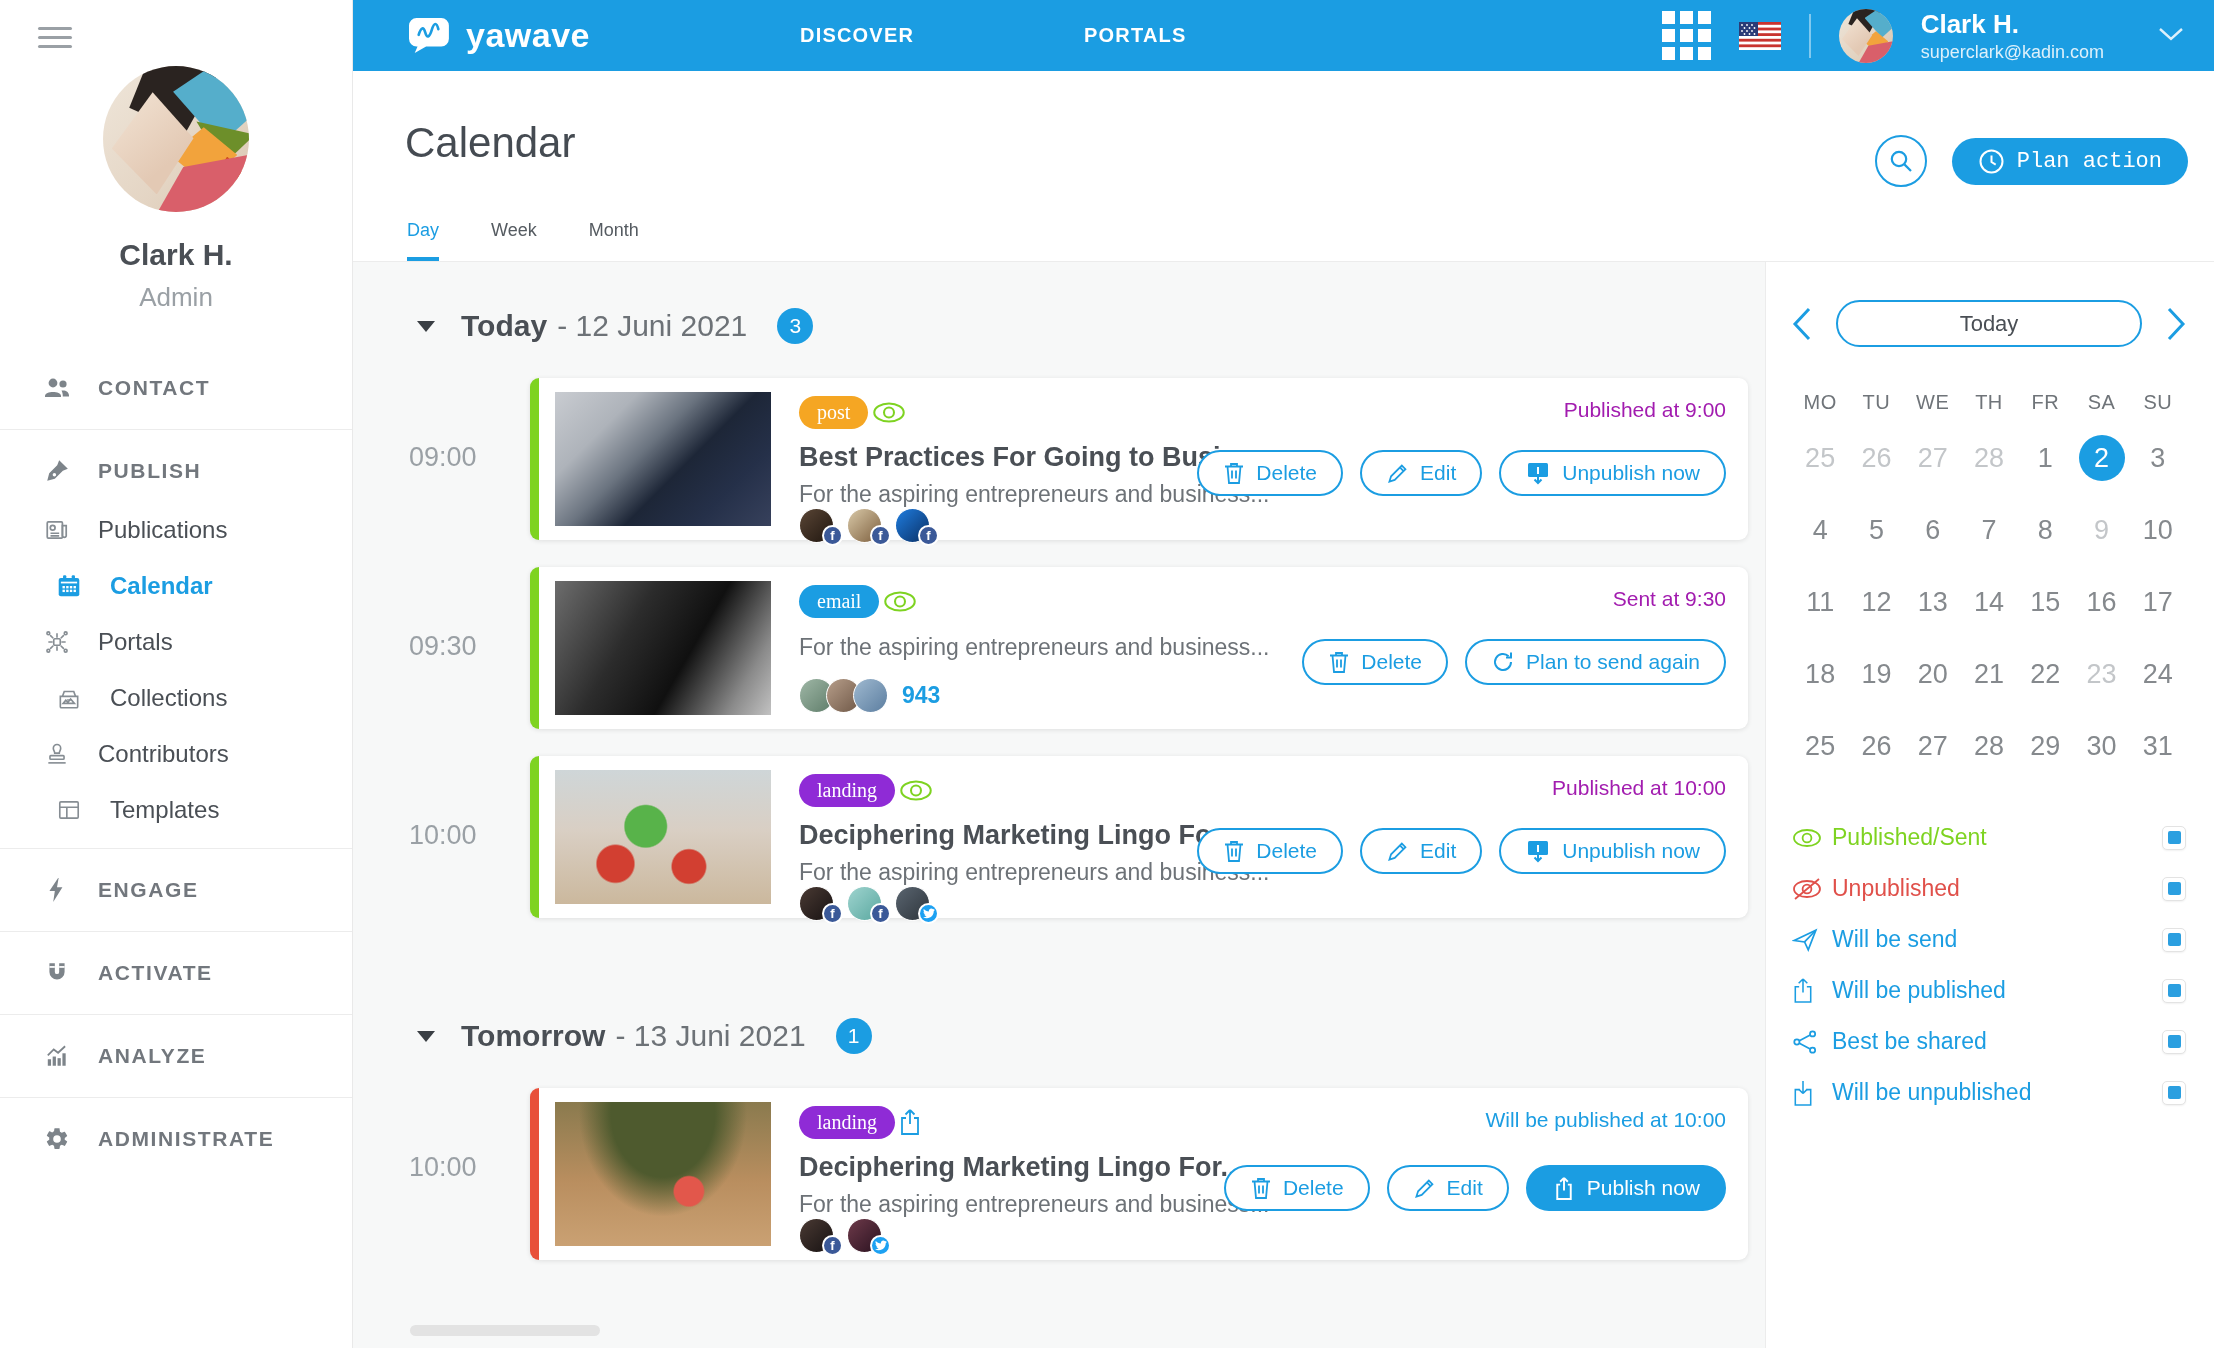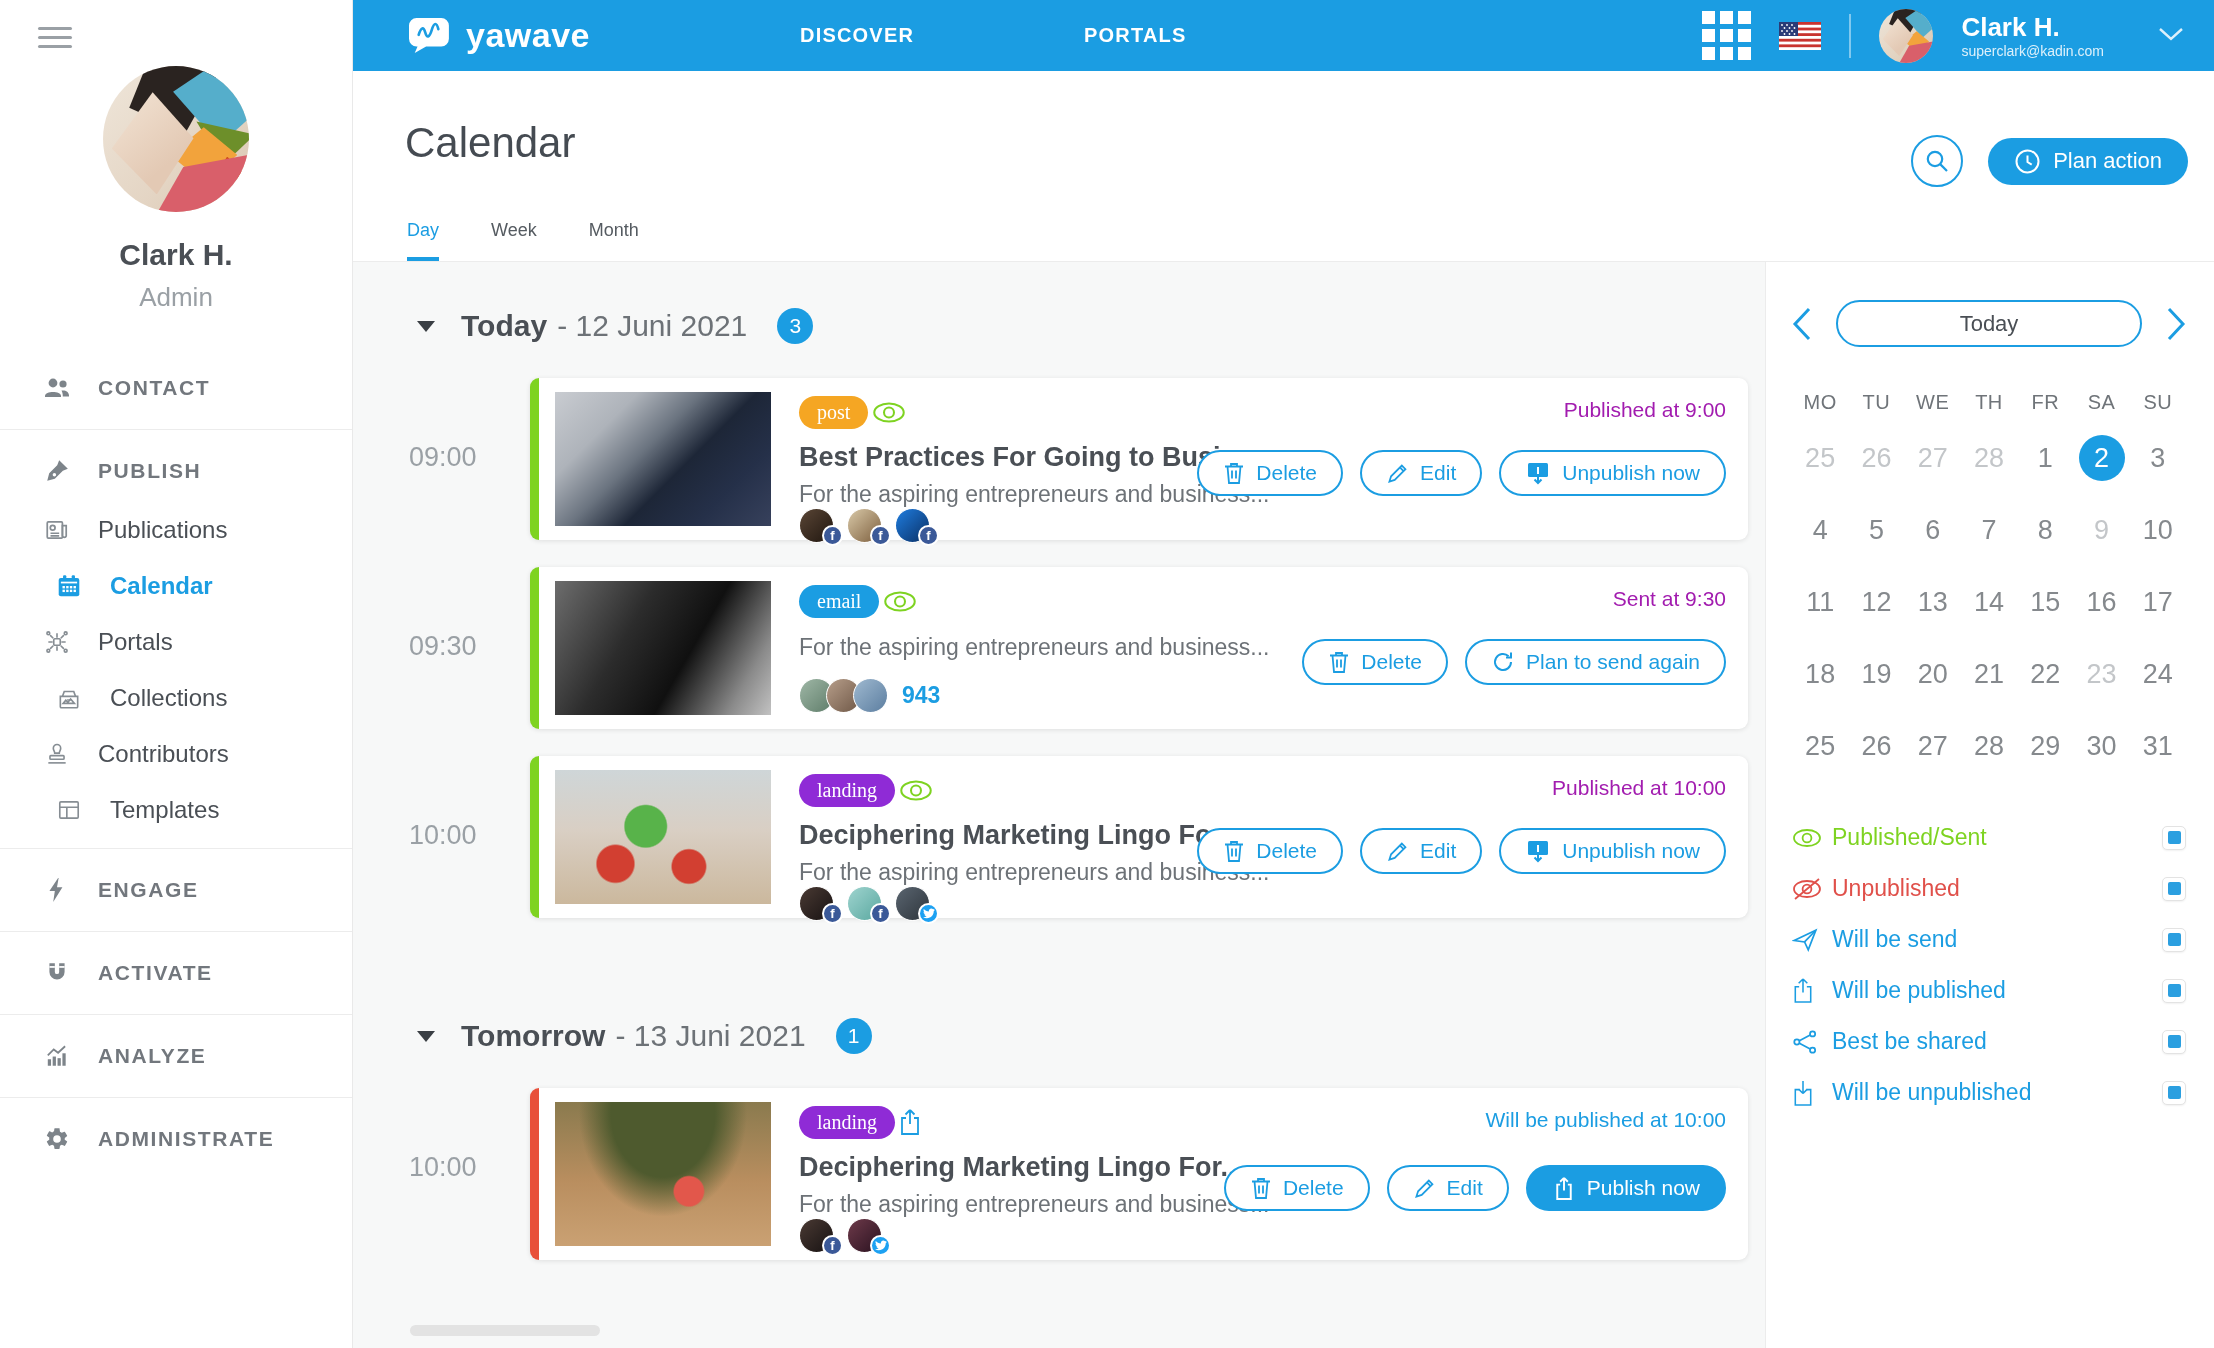--- a/index.html
+++ b/index.html
@@ -44,30 +44,30 @@
   .top-nav{display:flex;margin-left:210px;gap:170px;}
   .top-nav .nav-item{font-size:20px;font-weight:bold;letter-spacing:1.2px;cursor:pointer;}
   .top-right{margin-left:auto;display:flex;align-items:center;gap:28px;}
   .apps-grid{display:grid;grid-template-columns:repeat(3,13px);grid-gap:5px;cursor:pointer;}
   .apps-grid i{width:13px;height:13px;background:#fff;display:block;}
   .flag{width:42px;height:28px;cursor:pointer;}
   .top-divider{width:2px;height:44px;background:rgba(255,255,255,.45);}
   .top-avatar{width:54px;height:54px;border-radius:50%;overflow:hidden;position:relative;background:linear-gradient(135deg,#efe6da,#d9c6b0);cursor:pointer;}
   .top-user{line-height:1.25;cursor:pointer;}
   .top-user .nm{font-size:26px;font-weight:bold;}
-  .top-user .em{font-size:14px;color:rgba(255,255,255,.85);}
+  .top-user .em{font-size:18px;color:rgba(255,255,255,.85);}
   .chev-down{margin-left:26px;cursor:pointer;}
 
   
   .header{height:191px;background:#fff;border-bottom:1px solid #ececec;position:relative;}
   .page-title{position:absolute;left:52px;top:48px;font-size:42px;font-weight:500;color:#454b52;}
   .tabs{position:absolute;left:54px;bottom:0;display:flex;gap:52px;}
   .tab{font-size:18px;color:#555b61;padding-bottom:16px;cursor:pointer;border-bottom:4px solid transparent;}
   .tab.active{color:#1b9de2;border-bottom-color:#1b9de2;}
-  .header-actions{position:absolute;right:26px;top:64px;display:flex;align-items:center;gap:25px;}
+  .header-actions{position:absolute;right:26px;top:64px;display:flex;align-items:center;gap:25px;font-family:Liberation Mono, monospace;}
   .search-btn{width:52px;height:52px;border-radius:50%;border:2px solid #1b9de2;background:#fff;display:flex;align-items:center;justify-content:center;cursor:pointer;}
   .plan-btn{height:47px;border-radius:24px;background:#1b9de2;color:#fff;border:none;font-size:22px;font-family:inherit;display:flex;align-items:center;gap:12px;padding:0 26px;cursor:pointer;}
 
   
   .content{flex:1;display:flex;background:#f7f8f8;min-height:0;position:relative;}
   .events-col{flex:1;position:relative;padding:46px 16px 0 56px;min-width:0;}
 
   .day-heading{display:flex;align-items:center;margin:0 0 34px 8px;}
   .caret{width:0;height:0;border-left:9px solid transparent;border-right:9px solid transparent;border-top:11px solid #3a3f44;margin-right:26px;cursor:pointer;}
   .dh-label{font-size:30px;font-weight:bold;color:#4a4f55;}

